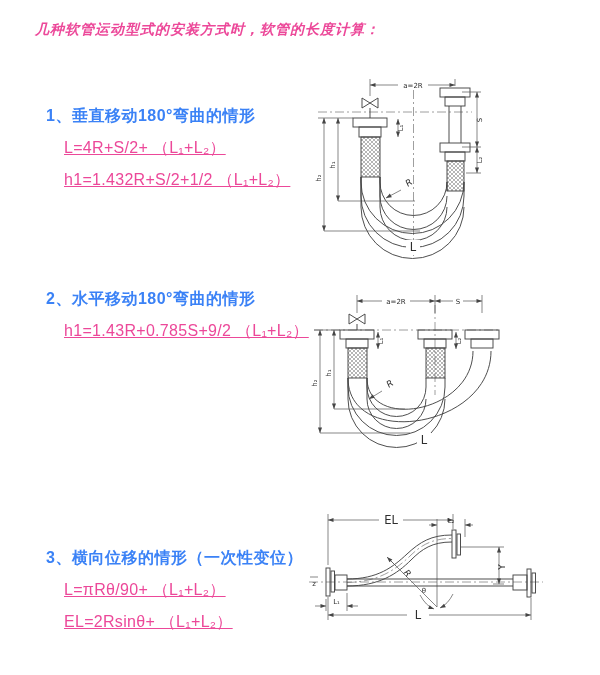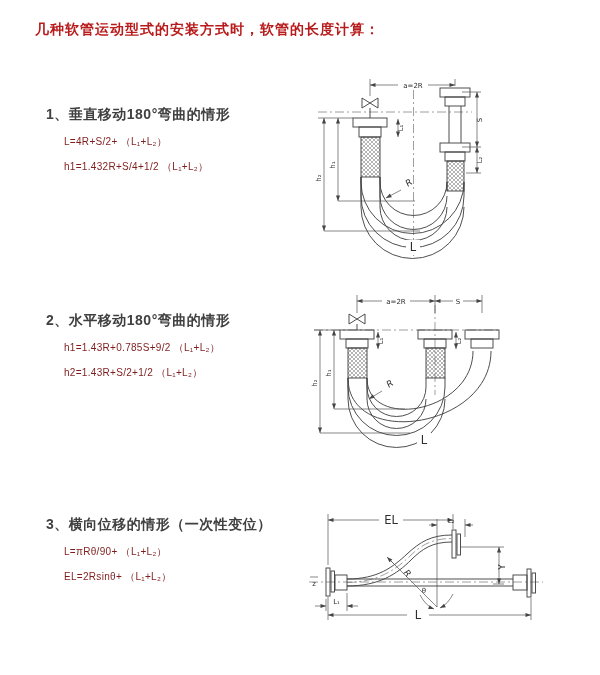--- a/index.html
+++ b/index.html
@@ -2,25 +2,25 @@
 <html><head>
 <meta charset="utf-8">
 <style>
   html,body{margin:0;padding:0;}
   body{
     width:600px;height:675px;background:#ffffff;position:relative;overflow:hidden;
     font-family:"Liberation Sans",sans-serif;color:#161616;
   }
   .page-title{
     position:absolute;left:35px;top:21px;font-size:14px;font-weight:600;
-    letter-spacing:1px;color:#b91c1c;
+    letter-spacing:1px;color:#ec4899;font-style:italic;
   }
   .section{position:absolute;left:46px;width:285px;}
-  .heading{font-size:14px;font-weight:600;letter-spacing:.5px;margin-bottom:11px;color:#404040;}
-  .formula{font-size:10px;letter-spacing:.3px;margin-bottom:11px;padding-left:18px;color:#7f1d1d;}
+  .heading{font-size:16px;font-weight:600;letter-spacing:.5px;margin-bottom:11px;color:#3b82f6;}
+  .formula{font-size:16px;letter-spacing:.3px;margin-bottom:11px;padding-left:18px;color:#ec4899;text-decoration:underline;}
   svg{position:absolute;}
   svg text{font-family:"DejaVu Sans",sans-serif;fill:#2e2e2e;}
   .ln{stroke:#454545;stroke-width:.95;fill:none;}
   .dim{stroke:#555;stroke-width:.7;fill:none;}
   .cl{stroke:#6a6a6a;stroke-width:.65;fill:none;stroke-dasharray:9 3 2 3;}
   .hx{fill:url(#hx);stroke:#454545;stroke-width:.95;}
   .lbl{font-size:7px;}
   .lblm{font-size:9px;}
   .lbl2{font-size:11.5px;}
   .bg{fill:#fff;}
@@ -37,30 +37,29 @@
       <path d="M0,4 L4,0 M0,0 L4,4" stroke="#5a5a5a" stroke-width="0.45"></path>
     </pattern>
   </defs>
 </svg>
 
 <div class="page-title">几种软管运动型式的安装方式时，软管的长度计算：</div>
 
 <div class="section" style="top:106px">
   <div class="heading">1、垂直移动180°弯曲的情形</div>
   <div class="formula">L=4R+S/2+ （L₁+L₂）</div>
-  <div class="formula">h1=1.432R+S/4+1/2 （L₁+L₂）</div>
+  <div class="formula">h1=1.432R+S/2+1/2 （L₁+L₂）</div>
 </div>
 
-<div class="section" style="top:312px">
+<div class="section" style="top:289px">
   <div class="heading">2、水平移动180°弯曲的情形</div>
   <div class="formula">h1=1.43R+0.785S+9/2 （L₁+L₂）</div>
-  <div class="formula">h2=1.43R+S/2+1/2 （L₁+L₂）</div>
 </div>
 
-<div class="section" style="top:516px">
+<div class="section" style="top:548px">
   <div class="heading">3、横向位移的情形（一次性变位）</div>
   <div class="formula">L=πRθ/90+ （L₁+L₂）</div>
   <div class="formula">EL=2Rsinθ+ （L₁+L₂）</div>
 </div>
 
 <svg style="left:312px;top:70px" width="258" height="194" viewBox="0 0 258 194">
 
   <path class="cl" d="M6,42 L160,42"></path>
   <path class="cl" d="M101.5,20 L101.5,186"></path>
 

